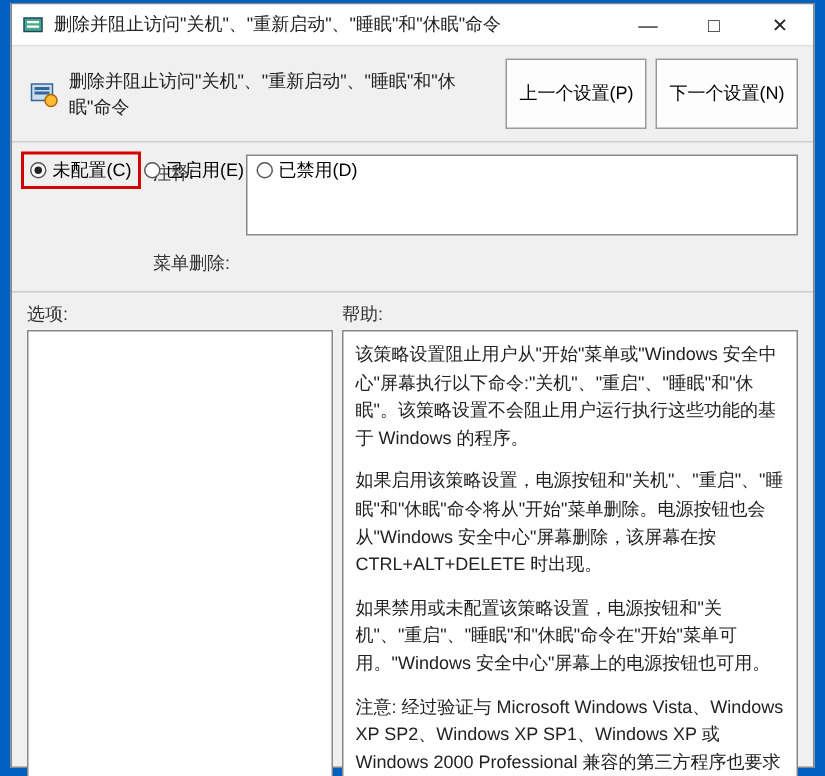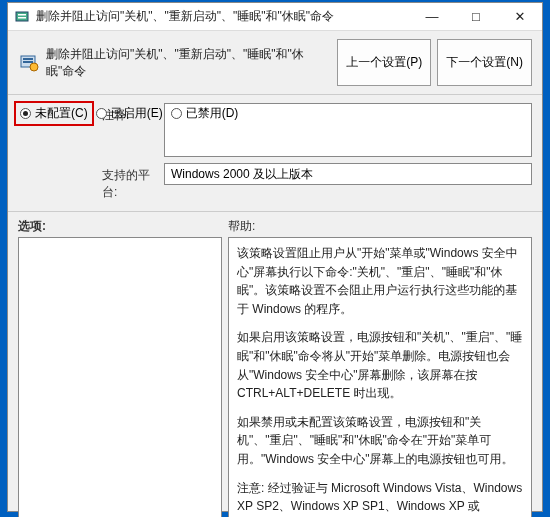--- a/index.html
+++ b/index.html
@@ -105,21 +105,21 @@
   .supported-box {
     flex: 1;
     border: 1px solid #888; background: #fff;
     font-size: 12px; padding: 3px 6px; height: 22px;
     display: flex; align-items: center;
   }
   .mid-labels {
     display: flex; padding: 6px 10px 2px 10px;
     font-size: 12px; color: #333;
   }
-  .mid-labels .left { width: 210px; font-weight: bold; }
+  .mid-labels .left { width: 210px; }
   .panes {
     display: flex; gap: 6px;
     padding: 0 10px 6px 10px;
     flex: 1;
   }
   .pane {
     border: 1px solid #888; background: #fff;
     font-size: 12px; color: #222;
     overflow: auto;
     padding: 6px 8px;
@@ -176,22 +176,21 @@
         <span class="radio-circle"></span>
         <span>已禁用(D)</span>
       </label>
     </div>
 
     <div class="field-row">
       <div class="field-label">注释:</div>
       <textarea class="comment-box" style=""></textarea>
     </div>
     <div class="field-row" style="margin-bottom:8px;">
-      <div class="field-label">支持的平台:</div>
-      <div class="supported-box">Windows 2000 及以上版本</div>
+      <div class="field-label">菜单删除:</div>
     </div>
   </div>
 
   <div class="mid-labels">
     <div class="left">选项:</div>
     <div>帮助:</div>
   </div>
 
   <div class="panes">
     <div class="pane options"></div>

